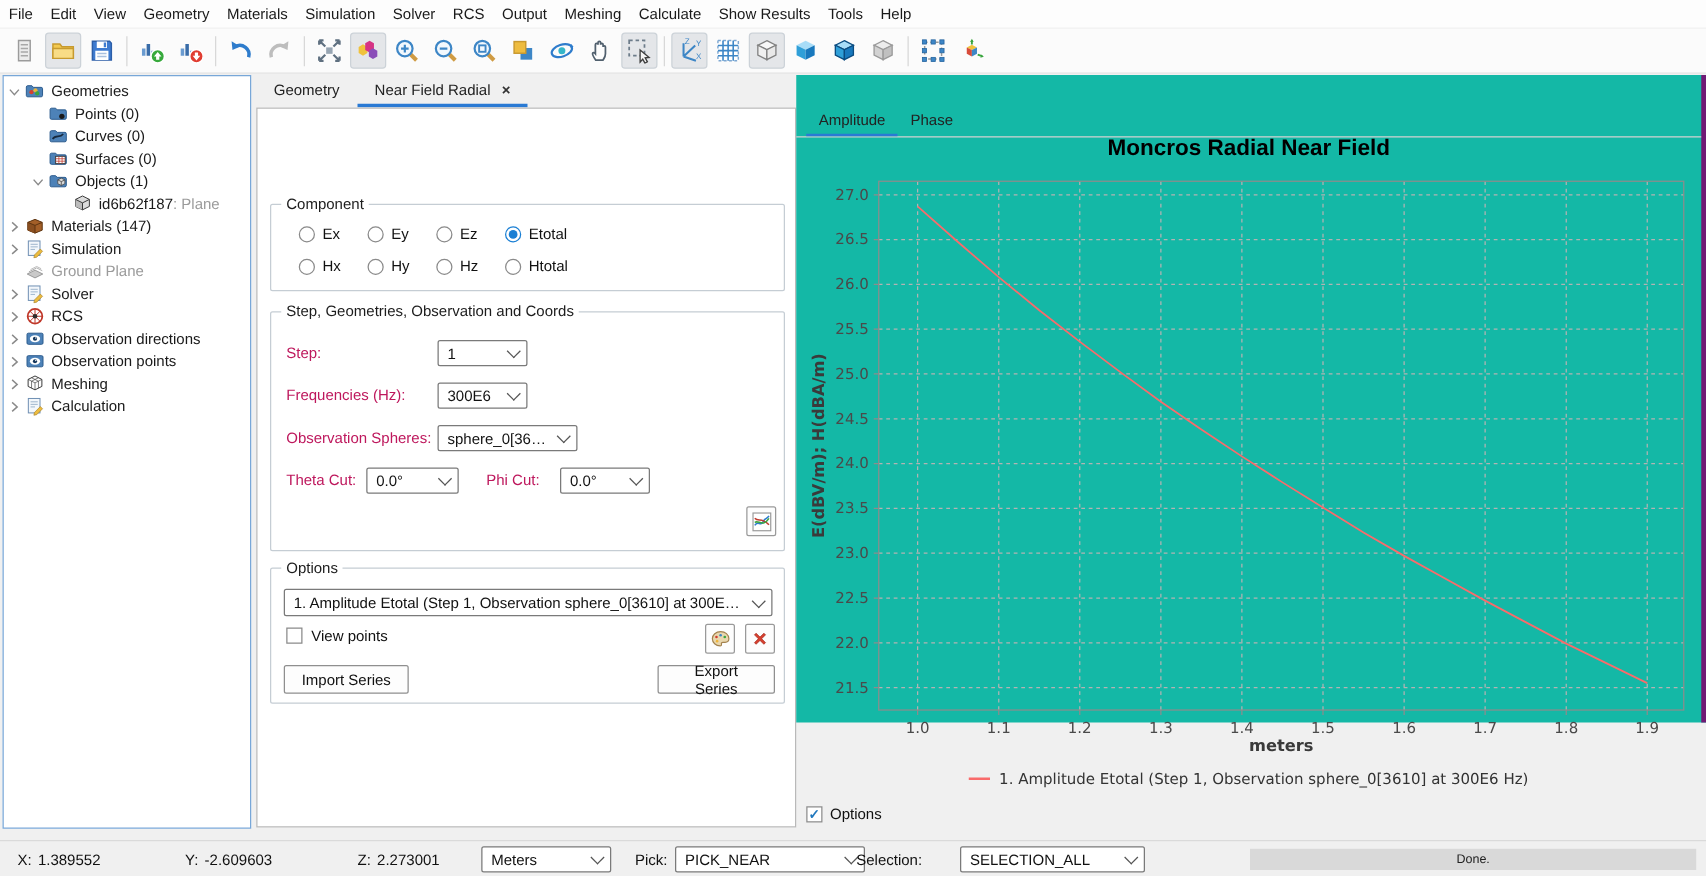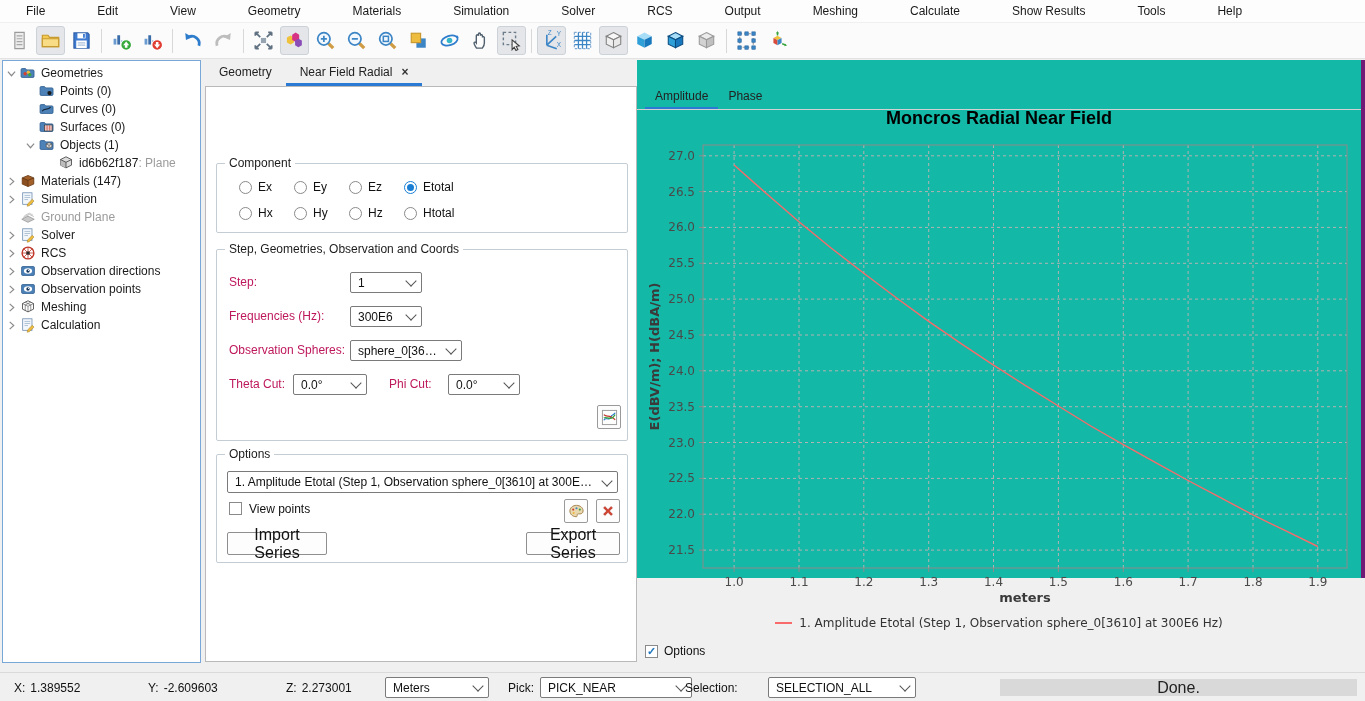--- a/index.html
+++ b/index.html
@@ -1,20 +1,20 @@
 <!DOCTYPE html>
 <html><head>
 <meta charset="utf-8">
 <style>
   html,body{margin:0;padding:0}
   body{width:1365px;height:701px;position:relative;overflow:hidden;
        font-family:"Liberation Sans",sans-serif;background:#f0f0f0;font-size:12px;color:#111}
   .menubar{position:absolute;left:0;top:0;width:100%;height:22px;background:#fdfdfd;
            display:flex;align-items:center;font-size:12px;color:#1a1a1a}
-  .menubar span{padding:0 26px;cursor:default;white-space:nowrap}
+  .menubar span{padding:0 7px;cursor:default;white-space:nowrap}
   .toolbar{position:absolute;left:0;top:23px;width:100%;height:36px;background:#fbfbfb;
            display:flex;align-items:center;padding-left:4px;border-bottom:1px solid #e2e2e2;box-sizing:border-box}
   .tbtn{width:29px;height:29px;margin:0 1px;border:1px solid transparent;border-radius:3px;
         background:transparent;display:flex;align-items:center;justify-content:center;padding:0}
   .tbtn.active{background:#e4e6e9;border-color:#ccd2d8}
   .tsep{width:1px;height:24px;background:#d8d8d8;margin:0 4px}
 
   .tree{position:absolute;left:2px;top:60px;width:199px;height:603px;background:#fff;
         border:1px solid #78a7d8;overflow:hidden;font-size:12px;padding-top:3px;box-sizing:border-box}
   .trow{display:flex;align-items:center;height:18px;color:#1a1a1a;white-space:nowrap}
@@ -53,21 +53,21 @@
   .dim .radio.sel i{background:#a9a9a9}
   .comp-row{position:absolute;left:0;display:flex;padding-left:22px}
   .comp-row .ritem{width:55px}
   .comp-row .ritem:last-child{width:auto}
   .mag-row{position:absolute;left:0;top:19px;display:flex;padding-left:98px}
   .mag-row .ritem{width:88px}
 
   .cb{width:13px;height:13px;border:1px solid #8a8a8a;background:#fff;display:inline-flex;
       align-items:center;justify-content:center;font-size:11px;flex:none;box-sizing:border-box}
   .btn{position:absolute;height:23px;background:#fdfdfd;border:1px solid #8f8f8f;border-radius:2px;
-       font-size:16px;color:#111;display:flex;align-items:center;justify-content:center;padding:0 12px;box-sizing:border-box}
+       font-size:12px;color:#111;display:flex;align-items:center;justify-content:center;padding:0 12px;box-sizing:border-box}
   .iconbtn{position:absolute;width:24px;height:24px;background:#fdfdfd;border:1px solid #9a9a9a;border-radius:2px;
            display:flex;align-items:center;justify-content:center;padding:0}
 
   .chartPanel{position:absolute;left:637px;top:60px;width:728px;height:518px;background:#14b8a6;border-right:4px solid #701a75;box-sizing:border-box}
   .chartTabs{position:absolute;left:0;top:25px;width:100%;height:25px;border-bottom:1px solid #d2d2d2;
              display:flex;font-size:12px;box-sizing:border-box;padding-left:8px}
   .chtab{display:flex;align-items:center;padding:0 10px;color:#222;border-bottom:2px solid transparent;box-sizing:border-box}
   .chtab.active{border-bottom-color:#2a7ad4}
   .chartTitle{position:absolute;top:48px;left:0;width:100%;text-align:center;font-size:18px;font-weight:bold;color:#000;
               font-family:"Liberation Sans",sans-serif}
@@ -82,21 +82,21 @@
   .legend{position:absolute;top:556px;left:0;width:100%;display:flex;justify-content:center;align-items:center;
           gap:7px;font-size:12px;color:#333;font-family:"DejaVu Sans",sans-serif}
   .legend .dash{width:17px;height:0;border-top:2px solid #f96b6b;flex:none}
   .optTog{position:absolute;top:584px;left:8px;display:flex;align-items:center;gap:6px;color:#111}
   .optTog .cb{color:#2178be;font-weight:bold}
 
   .statusbar{position:absolute;left:0;top:672px;width:1365px;height:29px;background:#f0f0f0;border-top:1px solid #dadada;box-sizing:border-box}
   .sbpair{position:absolute;top:8px;display:flex;gap:5px;color:#111}
   .sblabel{position:absolute;top:8px;color:#111}
   .progress{position:absolute;left:1000px;top:6px;width:357px;height:17px;background:#d9d9d9;
-            display:flex;align-items:center;justify-content:center;font-size:16px;color:#222}
+            display:flex;align-items:center;justify-content:center;font-size:10px;color:#222}
 </style>
 </head>
 <body>
 
 <div>
 
   <div class="menubar" id="menubar">
       <span>File</span>
       <span>Edit</span>
       <span>View</span>

